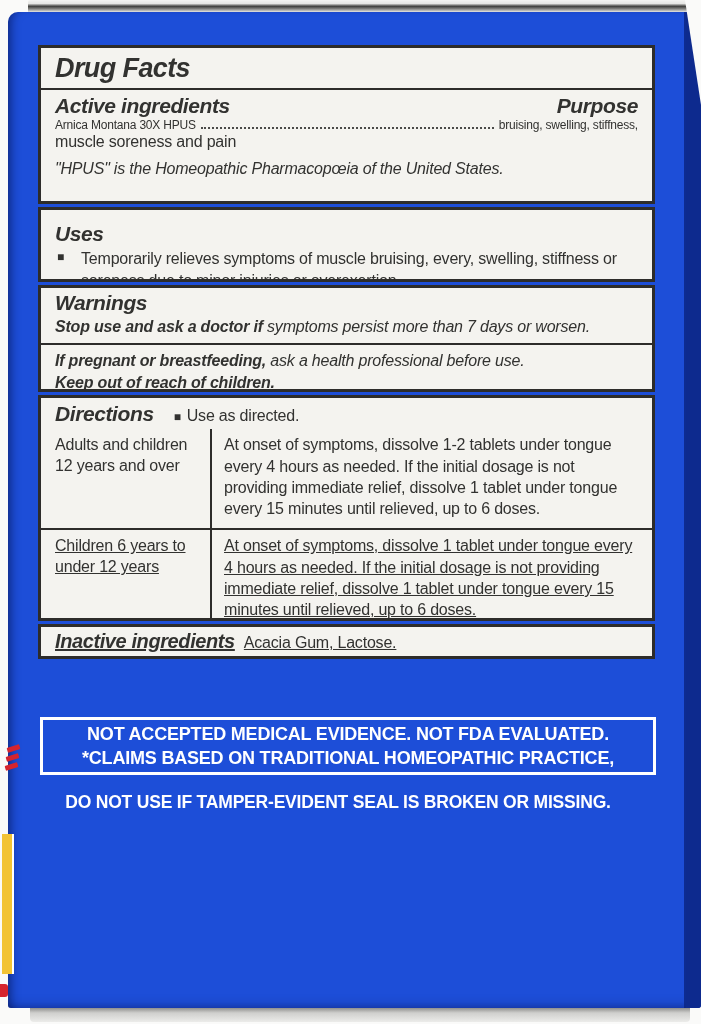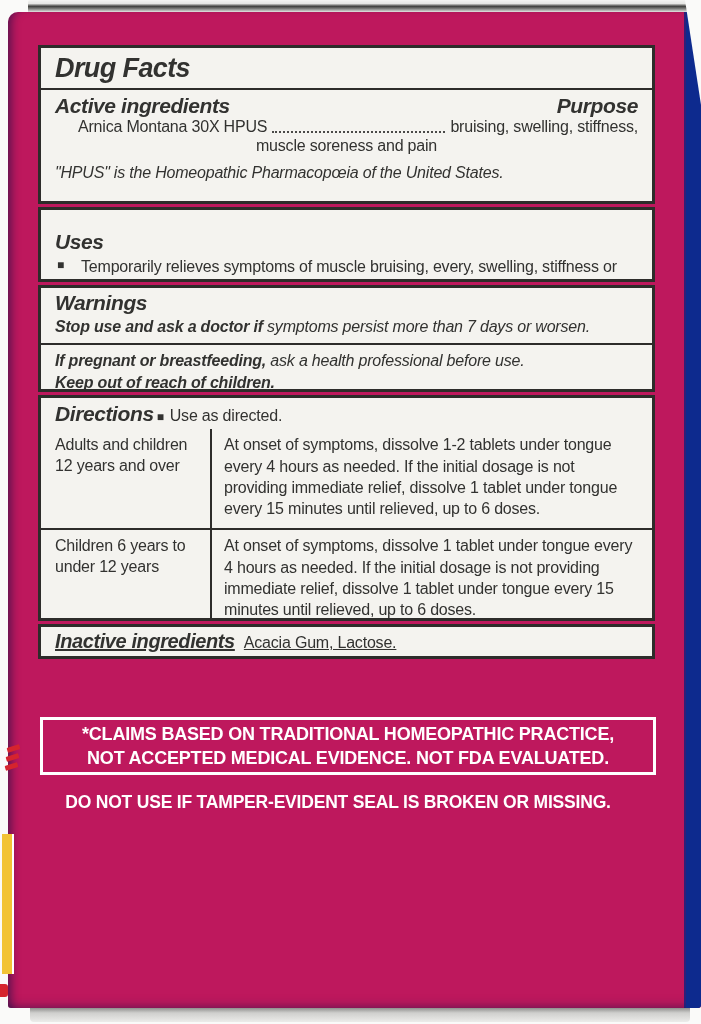--- a/index.html
+++ b/index.html
@@ -12,21 +12,21 @@
   }
   
   .flap-top{
     position:absolute;left:28px;top:0;width:666px;height:14px;
     background:linear-gradient(to bottom,#f4f4f2 0%,#e6e6e4 25%,#3f3f3d 45%,#7d7d7b 62%,#d6d6d4 82%,#e9e9e7 100%);
     border-radius:2px 2px 0 0;
   }
   
   .box{
     position:absolute;left:8px;top:12px;width:693px;height:996px;
-    background:#be185d;
+    background:#1d4ed8;
     border-radius:10px 8px 3px 3px;
     box-shadow:inset 9px 0 10px -6px rgba(5,15,70,.55), inset -3px -6px 12px -6px rgba(5,15,70,.5);
   }
   .box-side{
     position:absolute;right:0;top:0;width:15px;height:100%;
     background:#0d2a8e;border-radius:0 8px 3px 0;
   }
   .crease{
     position:absolute;right:15px;top:0;width:2px;height:100%;
     background:#0a2380;opacity:.8;
@@ -60,59 +60,59 @@
     background:#d5242e;border-radius:0 3px 3px 0;
   }
 
   
   .panel{position:absolute;left:30px;top:33px;width:617px;}
   .sec{
     background:#f4f3ef;border:3px solid #2d2c2a;margin-bottom:3px;
     color:#323230;overflow:hidden;
   }
   .sec1{height:159px;padding:5px 14px 0;}
-  .sec2{height:75px;padding:20px 14px 0;}
+  .sec2{height:75px;padding:12px 14px 0;}
   .sec3{height:107px;padding:3px 14px 0;}
   .sec4{height:226px;padding:0;}
   .sec5{height:35px;padding:3px 14px 17px;text-decoration:underline;}
   .sec6{height:34px;padding:3px 14px 0;margin-bottom:0;}
 
   .df-title{font-size:27px;font-weight:bold;font-style:italic;letter-spacing:-0.6px;line-height:1.15;}
   .rule{border-top:2px solid #2d2c2a;margin:4px -14px 4px;}
   .h2{font-size:21px;font-weight:bold;font-style:italic;letter-spacing:-0.4px;line-height:1.15;}
   .row-heads{display:flex;justify-content:space-between;align-items:baseline;margin-top:1px;}
   .body-t{font-size:16px;line-height:1.34;}
-  .leader-row{display:flex;align-items:baseline;font-size:16px;margin-top:0;margin-left:23px;}
+  .leader-row{display:flex;align-items:baseline;font-size:12px;margin-top:0;}
   .leader{flex:1;border-bottom:2px dotted #4a4a48;margin:0 5px 3px;align-self:flex-end;}
-  .right-line{text-align:center;font-size:16px;line-height:1.3;}
+  .right-line{text-align:left;font-size:16px;line-height:1.3;}
   .hpus-note{font-style:italic;font-size:16px;margin-top:7px;}
 
   .bullet-row{position:relative;padding-left:26px;font-size:16px;line-height:1.34;margin-top:2px;}
   .sq{position:absolute;left:2px;top:1px;font-size:12px;font-style:normal;}
 
   .warn-line{font-size:16px;line-height:1.35;margin-top:1px;font-style:italic;}
   .b{font-weight:bold;}
   .warn-div{border-top:2px solid #2d2c2a;margin:5px -14px 5px;}
 
   .dir-head{display:flex;align-items:baseline;padding:4px 14px 3px;}
-  .dir-head .h2{margin-right:3px;}
+  .dir-head .h2{margin-right:20px;}
   .sq2{font-size:12px;margin-right:6px;}
   .dir-sub{font-size:16px;}
   .dir-row{display:flex;}
   .dir-row + .dir-row{border-top:2px solid #2d2c2a;}
   .dir-col-who{
     width:169px;flex:0 0 169px;padding:5px 8px 5px 14px;
     font-size:16px;line-height:1.32;
   }
   .dir-col-how{
     flex:1;border-left:2px solid #2d2c2a;padding:5px 12px 7px 12px;
     font-size:16px;line-height:1.34;
   }
   .dir-row.r1{min-height:99px;}
-  .dir-row.r2{min-height:92px;}
+  .dir-row.r2{min-height:92px;text-decoration:underline;}
 
   .inline-sec{display:flex;align-items:baseline;}
   .h3{font-size:20px;font-weight:bold;font-style:italic;letter-spacing:-0.4px;margin-right:9px;white-space:nowrap;}
   .inline-sec .body-t{white-space:nowrap;}
 
   
   .claims-box{
     position:absolute;left:32px;top:705px;width:616px;height:58px;
     border:3px solid #ffffff;
     display:flex;flex-direction:column;justify-content:center;
@@ -193,22 +193,22 @@
       <section class="sec sec5">
         <div class="inline-sec">
           <span class="h3">Inactive ingredients</span>
           <span class="body-t">Acacia Gum, Lactose.</span>
         </div>
       </section>
 
     </div>
 
     <div class="claims-box">
+      <div>NOT ACCEPTED MEDICAL EVIDENCE. NOT FDA EVALUATED.</div>
       <div>*CLAIMS BASED ON TRADITIONAL HOMEOPATHIC PRACTICE,</div>
-      <div>NOT ACCEPTED MEDICAL EVIDENCE. NOT FDA EVALUATED.</div>
     </div>
 
     <div class="tamper">DO NOT USE IF TAMPER-EVIDENT SEAL IS BROKEN OR MISSING.</div>
   </div>
 
   <div class="red-mark m1"></div>
   <div class="red-mark m2"></div>
   <div class="red-mark m3"></div>
   <div class="yellow-edge"></div>
   <div class="red-speck"></div>

